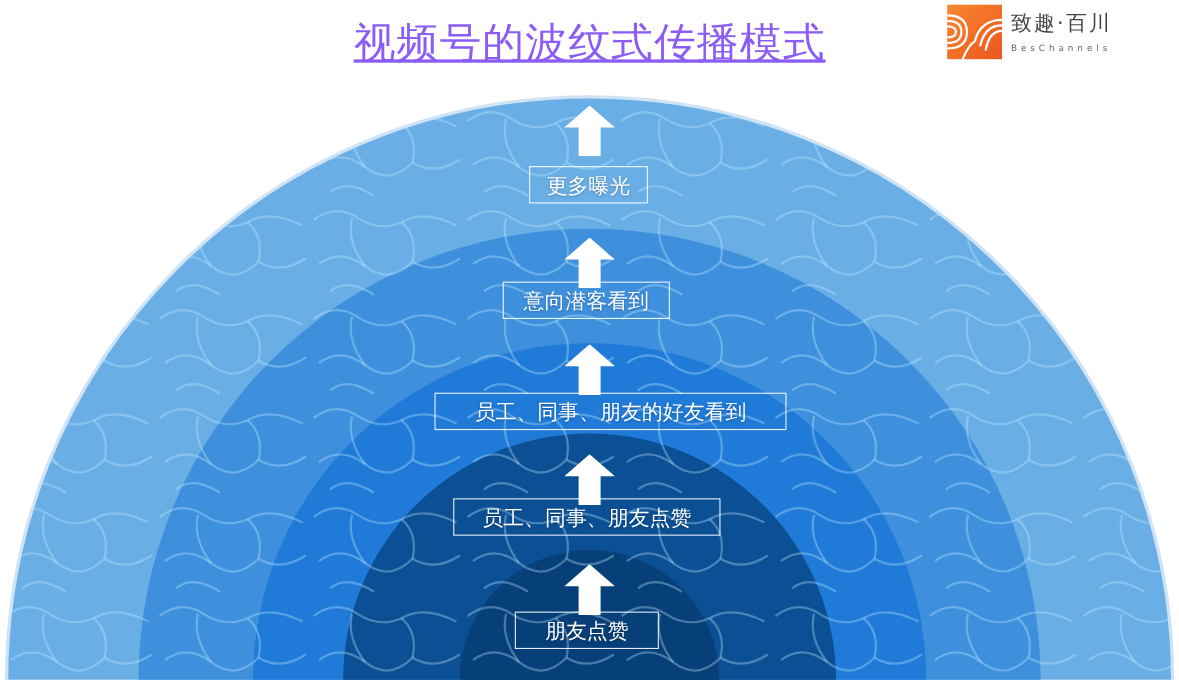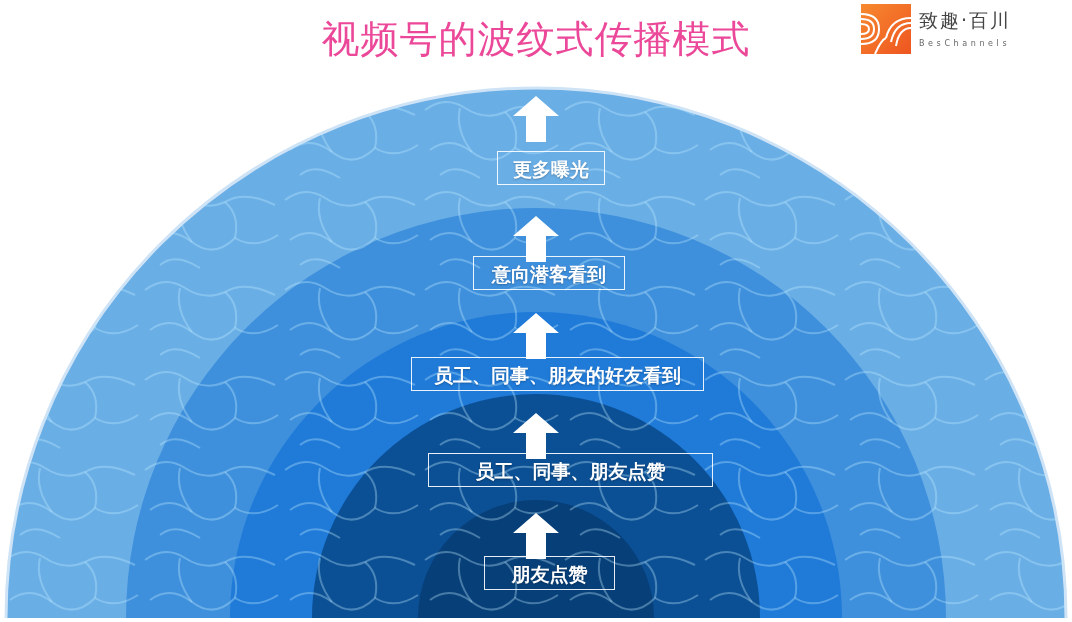--- a/index.html
+++ b/index.html
@@ -1,23 +1,23 @@
 <!DOCTYPE html>
 <html><head>
 <meta charset="utf-8">
 <style>
   html, body { margin:0; padding:0; }
   body { width:1072px; height:622px; background:#ffffff; position:relative; overflow:hidden; font-family:"DejaVu Sans", sans-serif; }
-  .title { position:absolute; left:0; width:1072px; top:14px; text-align:center; font-size:38px; color:#ec4899; letter-spacing:1px; }
+  .title { position:absolute; left:0; width:1072px; top:14px; text-align:center; font-size:38px; color:#8b5cf6; letter-spacing:1px;text-decoration:underline; }
   .logo { position:absolute; left:861px; top:4px; width:160px; height:50px; }
   .logo-mark { position:absolute; left:0; top:0; width:50px; height:50px; }
   .logo-cn { position:absolute; left:58px; top:4px; font-size:19px; color:#444; letter-spacing:2px; white-space:nowrap; }
   .logo-en { position:absolute; left:58px; top:35px; font-size:8px; color:#666; letter-spacing:3.6px; white-space:nowrap; }
   .waves { position:absolute; left:0; top:0; width:1072px; height:622px; }
-  .label { position:absolute; height:34px; line-height:34px; border:1.5px solid rgba(255,255,255,0.9); color:#fff; font-weight:bold; font-size:19px; text-align:center; box-sizing:border-box; white-space:nowrap; text-shadow:0 1px 2px rgba(0,0,0,0.25);margin-left:16px; }
+  .label { position:absolute; height:34px; line-height:34px; border:1.5px solid rgba(255,255,255,0.9); color:#fff; font-weight:normal; font-size:19px; text-align:center; box-sizing:border-box; white-space:nowrap; text-shadow:0 1px 2px rgba(0,0,0,0.25); }
   .arrow { position:absolute; width:46px; height:46px; }
 </style>
 </head>
 <body>
 
 <div class="title">视频号的波纹式传播模式</div>
 
 <div class="logo">
   <svg class="logo-mark" viewBox="0 0 50 50">
     <defs>
@@ -73,23 +73,23 @@
 <div class="label" style="left:481px;top:151px;width:108px;">更多曝光</div>
 
 <svg class="arrow" style="left:513px;top:216px;" viewBox="0 0 46 46">
     <polygon points="23,0 46,20 33,20 33,46 13,46 13,20 0,20" fill="#fff"></polygon>
   </svg>
 <div class="label" style="left:457px;top:256px;width:152px;">意向潜客看到</div>
 
 <svg class="arrow" style="left:513px;top:313px;" viewBox="0 0 46 46">
     <polygon points="23,0 46,20 33,20 33,46 13,46 13,20 0,20" fill="#fff"></polygon>
   </svg>
-<div class="label" style="left:395px;top:357px;width:293px;">员工、同事、朋友的好友看到</div>
+<div class="label" style="left:395px;top:357px;width:320px;">员工、同事、朋友的好友看到</div>
 
 <svg class="arrow" style="left:513px;top:413px;" viewBox="0 0 46 46">
     <polygon points="23,0 46,20 33,20 33,46 13,46 13,20 0,20" fill="#fff"></polygon>
   </svg>
-<div class="label" style="left:412px;top:453px;width:285px;">员工、同事、朋友点赞</div>
+<div class="label" style="left:412px;top:453px;width:243px;">员工、同事、朋友点赞</div>
 
 <svg class="arrow" style="left:513px;top:513px;" viewBox="0 0 46 46">
     <polygon points="23,0 46,20 33,20 33,46 13,46 13,20 0,20" fill="#fff"></polygon>
   </svg>
 <div class="label" style="left:468px;top:556px;width:131px;">朋友点赞</div>
 
 </body></html>

